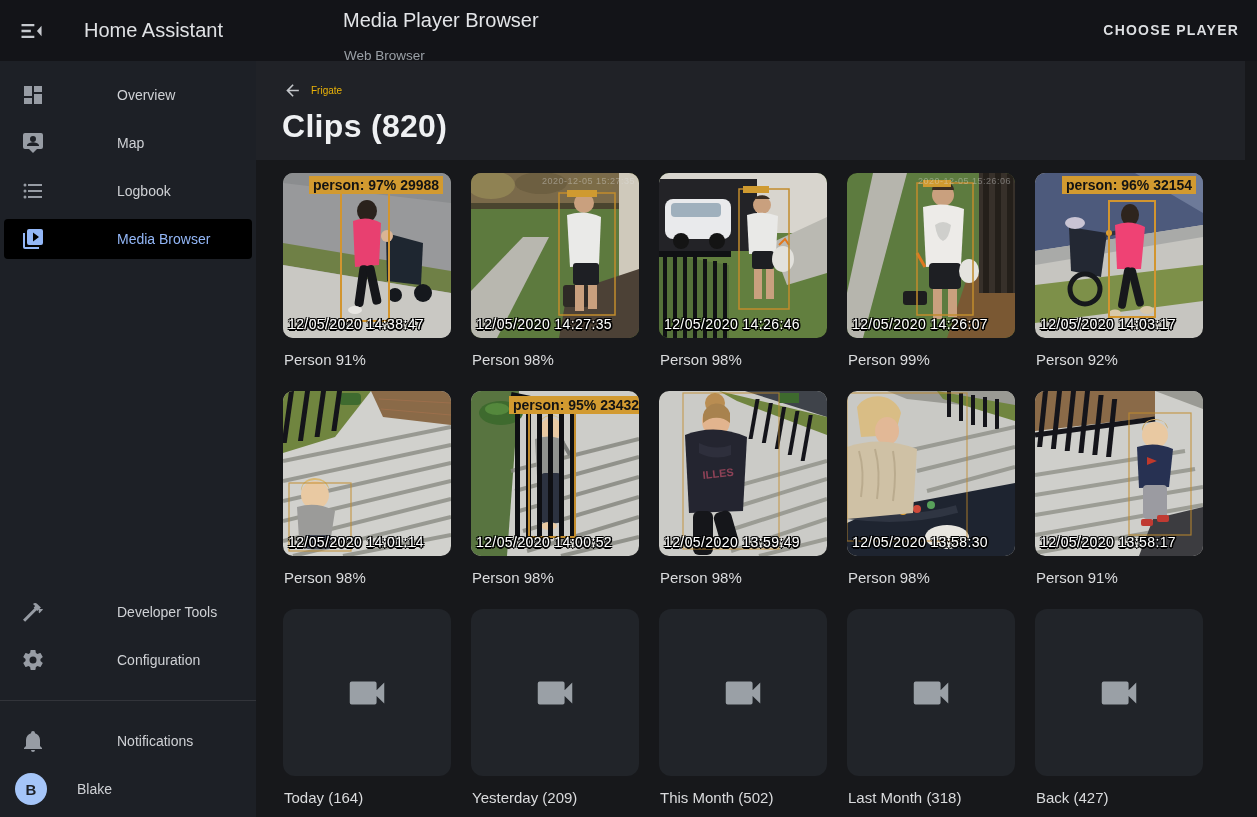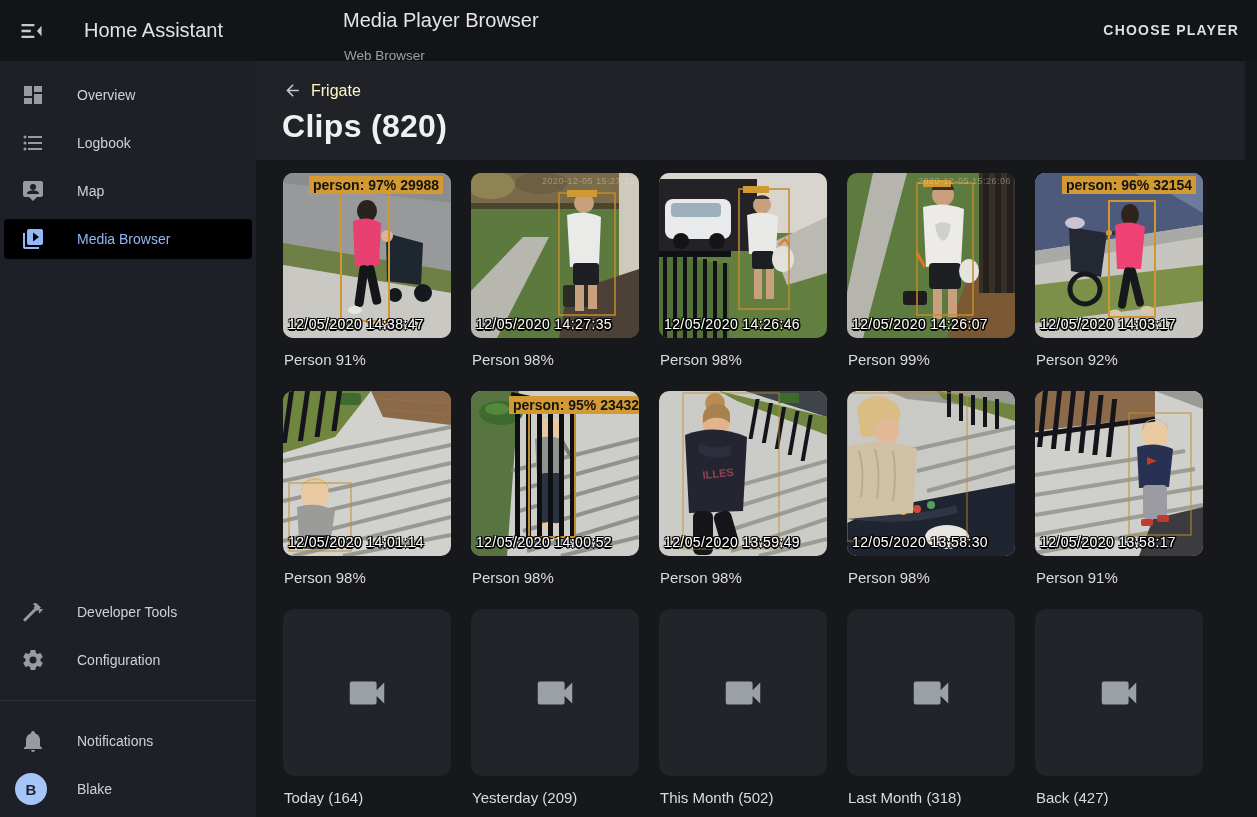--- a/index.html
+++ b/index.html
@@ -10,34 +10,34 @@
   .topbar { position:absolute; left:0; top:0; width:1257px; height:61px; background:#131418; z-index:5; }
   .menu-btn { position:absolute; left:18px; top:17px; width:28px; height:28px; color:#c6c9ce; background:none; border:none; cursor:pointer; }
   .app-title { position:absolute; left:84px; top:0; line-height:61px; font-size:20px; color:#dfe1e4; }
   .pt-block { position:absolute; left:343px; top:9px; }
   .pt-title { font-size:20px; color:#e3e5e8; }
   .pt-sub { font-size:13.5px; color:#9aa0a6; margin-top:16px; margin-left:1px; }
   .choose-btn { position:absolute; right:10px; top:0; height:61px; line-height:61px; padding:0 8px; background:none; border:none; font-family:"Liberation Sans",sans-serif; font-size:14px; font-weight:600; letter-spacing:1.2px; color:#dcdee1; cursor:pointer; }
 
   
   .sidebar { position:absolute; left:0; top:61px; bottom:0; width:256px; background:#1d2026; display:flex; flex-direction:column; padding-top:10px; z-index:4; }
-  .sb-item { height:40px; margin:4px 4px; border-radius:4px; display:flex; align-items:center; padding-left:17px; color:#cfd1d5; font-size:14px; font-weight:500; cursor:pointer; flex:none; }
+  .sb-item { height:40px; margin:4px 4px; border-radius:4px; display:flex; align-items:center; padding-left:17px; color:#cfd1d5; font-size:14px; font-weight:500; cursor:pointer; flex:none;gap:40px; }
   .sb-item .ic { width:24px; height:24px; margin-right:32px; color:#979ca4; flex:none; }
   .sb-item.selected { background:#000000; color:#93b7f7; }
   .sb-item.selected .ic { color:#93b7f7; }
   .sb-spacer { flex:1; }
   .sb-divider { height:1px; background:#32343a; margin:16px 0; flex:none; }
   .user-item { height:40px; margin:4px 4px 2px; display:flex; align-items:center; padding-left:11px; color:#cfd1d5; font-size:14px; font-weight:500; cursor:pointer; flex:none; }
   .avatar { width:32px; height:32px; border-radius:50%; background:#a5c5f8; color:#1d2026; font-size:15px; font-weight:700; display:flex; align-items:center; justify-content:center; margin-right:30px; flex:none; }
   .pad-b { height:6px; flex:none; }
 
   
   .main { position:absolute; left:256px; top:61px; right:0; bottom:0; background:#17181b; }
   .header-band { height:99px; background:#202227; margin-right:12px; position:relative; }
-  .breadcrumb { position:absolute; left:27px; top:20px; display:flex; align-items:center; gap:9px; color:#fef9c3; font-size:16px; cursor:pointer; }
+  .breadcrumb { position:absolute; left:27px; top:20px; display:flex; align-items:center; gap:9px; color:#eab308; font-size:10px; cursor:pointer; }
   .breadcrumb .ic { width:19px; height:19px; color:#c3c6ca; }
   .page-h1 { position:absolute; left:26px; top:47px; font-size:32px; line-height:36px; font-weight:700; letter-spacing:.3px; color:#eef0f2; }
 
   .grid { padding:13px 12px 0 27px; display:grid; grid-template-columns:repeat(5,168px); column-gap:20px; }
   .card { width:168px; }
   .thumb { width:168px; height:165px; border-radius:10px; overflow:hidden; position:relative; background:#000; cursor:pointer; }
   .thumb svg { display:block; width:100%; height:100%; }
   .thumb.folder { height:167px; border-radius:12px; background:#212429; display:flex; align-items:center; justify-content:center; }
   .thumb.folder svg { width:46px; height:46px; color:#9aa0a6; }
   .caption { margin:13px 1px 23px; font-size:15px; color:#dadbdd; white-space:nowrap; }
@@ -70,29 +70,29 @@
 
 <nav class="sidebar">
   <div class="sb-item">
     <span class="ic"><svg viewBox="0 0 24 24" fill="currentColor">
           <path d="M13,3V9H21V3M13,21H21V11H13M3,21H11V15H3M3,13H11V3H3Z"></path>
         </svg></span>
     <span>Overview</span>
   </div>
   <div class="sb-item">
     <span class="ic"><svg viewBox="0 0 24 24" fill="currentColor">
+          <path d="M20,2H4A2,2 0 0,0 2,4V16A2,2 0 0,0 4,18H8L12,22L16,18H20A2,2 0 0,0 22,16V4A2,2 0 0,0 20,2M12,5A3,3 0 0,1 15,8A3,3 0 0,1 12,11A3,3 0 0,1 9,8A3,3 0 0,1 12,5M18,15H6V14.25C6,12.25 10,11.15 12,11.15C14,11.15 18,12.25 18,14.25V15Z"></path>
+        </svg></span>
+    <span>Map</span>
+  </div>
+  <div class="sb-item">
+    <span class="ic"><svg viewBox="0 0 24 24" fill="currentColor">
           <path d="M7,5H21V7H7V5M7,13V11H21V13H7M4,4.5A1.5,1.5 0 0,1 5.5,6A1.5,1.5 0 0,1 4,7.5A1.5,1.5 0 0,1 2.5,6A1.5,1.5 0 0,1 4,4.5M4,10.5A1.5,1.5 0 0,1 5.5,12A1.5,1.5 0 0,1 4,13.5A1.5,1.5 0 0,1 2.5,12A1.5,1.5 0 0,1 4,10.5M7,19V17H21V19H7M4,16.5A1.5,1.5 0 0,1 5.5,18A1.5,1.5 0 0,1 4,19.5A1.5,1.5 0 0,1 2.5,18A1.5,1.5 0 0,1 4,16.5Z"></path>
         </svg></span>
     <span>Logbook</span>
-  </div>
-  <div class="sb-item">
-    <span class="ic"><svg viewBox="0 0 24 24" fill="currentColor">
-          <path d="M20,2H4A2,2 0 0,0 2,4V16A2,2 0 0,0 4,18H8L12,22L16,18H20A2,2 0 0,0 22,16V4A2,2 0 0,0 20,2M12,5A3,3 0 0,1 15,8A3,3 0 0,1 12,11A3,3 0 0,1 9,8A3,3 0 0,1 12,5M18,15H6V14.25C6,12.25 10,11.15 12,11.15C14,11.15 18,12.25 18,14.25V15Z"></path>
-        </svg></span>
-    <span>Map</span>
   </div>
   <div class="sb-item selected">
     <span class="ic"><svg viewBox="0 0 24 24" fill="currentColor">
           <path d="M4,6H2V20A2,2 0 0,0 4,22H18V20H4V6M20,2H8A2,2 0 0,0 6,4V16A2,2 0 0,0 8,18H20A2,2 0 0,0 22,16V4A2,2 0 0,0 20,2M12,14.5V5.5L18,10L12,14.5Z"></path>
         </svg></span>
     <span>Media Browser</span>
   </div>
 
   <div class="sb-spacer"></div>
 

